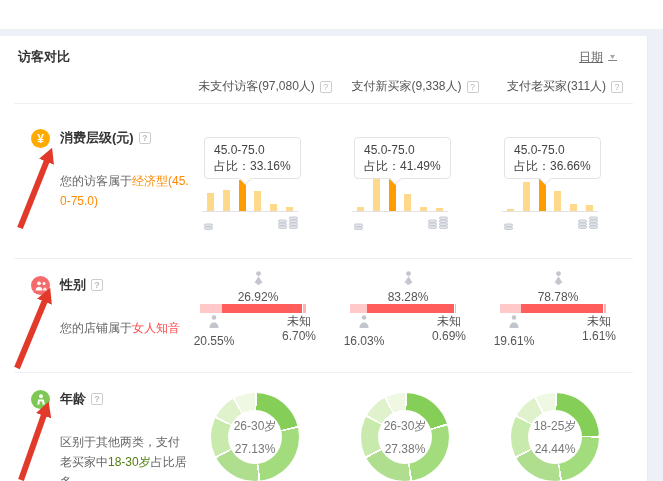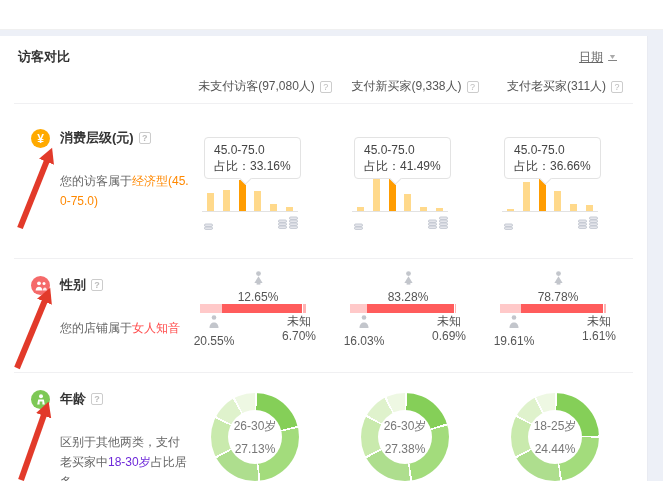--- a/index.html
+++ b/index.html
@@ -40,21 +40,21 @@
   .row-icon { width:19px; height:19px; border-radius:50%; flex:none; display:flex;
               align-items:center; justify-content:center; margin-top:14px; }
   .icon-yen  { background:#ffaa00; color:#fff; font-size:12px; font-weight:bold; }
   .icon-gender { background:#f56a6a; }
   .icon-age  { background:#7dc855; }
   .row-texts { margin-left:10px; margin-top:14px; width:136px; }
   .row-title { font-size:13px; font-weight:bold; color:#333; display:flex; align-items:center; }
   .row-desc { margin-top:24px; font-size:12px; color:#666; line-height:20px; word-break:break-all; }
   .hl-orange { color:#ff8800; }
   .hl-red { color:#ff4d4d; }
-  .hl-green { color:#6d28d9; }
+  .hl-green { color:#4d7c0f; }
 
   .cell { position:relative; height:100%; }
 
   
   .bc-tooltip { position:absolute; left:14px; top:22px; background:#fff; border:1px solid #e3e3e3;
                 border-radius:4px; padding:4px 9px; font-size:12px; color:#444; line-height:16px; z-index:2; }
   .bc-tooltip:after { content:""; position:absolute; left:36px; bottom:-5px; width:8px; height:8px;
                       background:#fff; border-right:1px solid #e3e3e3; border-bottom:1px solid #e3e3e3;
                       transform:rotate(45deg); }
   .bc-bars { position:absolute; left:12px; top:45px; width:96px; height:52px;
@@ -261,21 +261,21 @@
 
     <div class="cell">
       <div class="g-female">
         <svg width="13" height="14" viewBox="0 0 13 14">
             <g fill="#c3c6cc">
               <circle cx="6.5" cy="2.6" r="2.4"></circle>
               <path d="M6.5 5.2 L10.6 12 L2.4 12 Z"></path>
               <rect x="4.6" y="11" width="3.8" height="2.6"></rect>
             </g>
           </svg>
-        <div class="pct">12.65%</div>
+        <div class="pct">26.92%</div>
       </div>
       <div class="g-bar">
           <div style="width: 20.55%; height: 100%; background: rgb(255, 201, 201);"></div>
           <div style="width: 76.49%; height: 100%; background: rgb(255, 92, 92);"></div>
           <div style="width: 2.97%; height: 100%; background: rgb(255, 179, 179); margin-left: 1px;"></div>
         </div>
       <div class="g-male">
         <svg width="12" height="13" viewBox="0 0 12 13">
             <g fill="#c3c6cc">
               <circle cx="6" cy="2.5" r="2.3"></circle>

